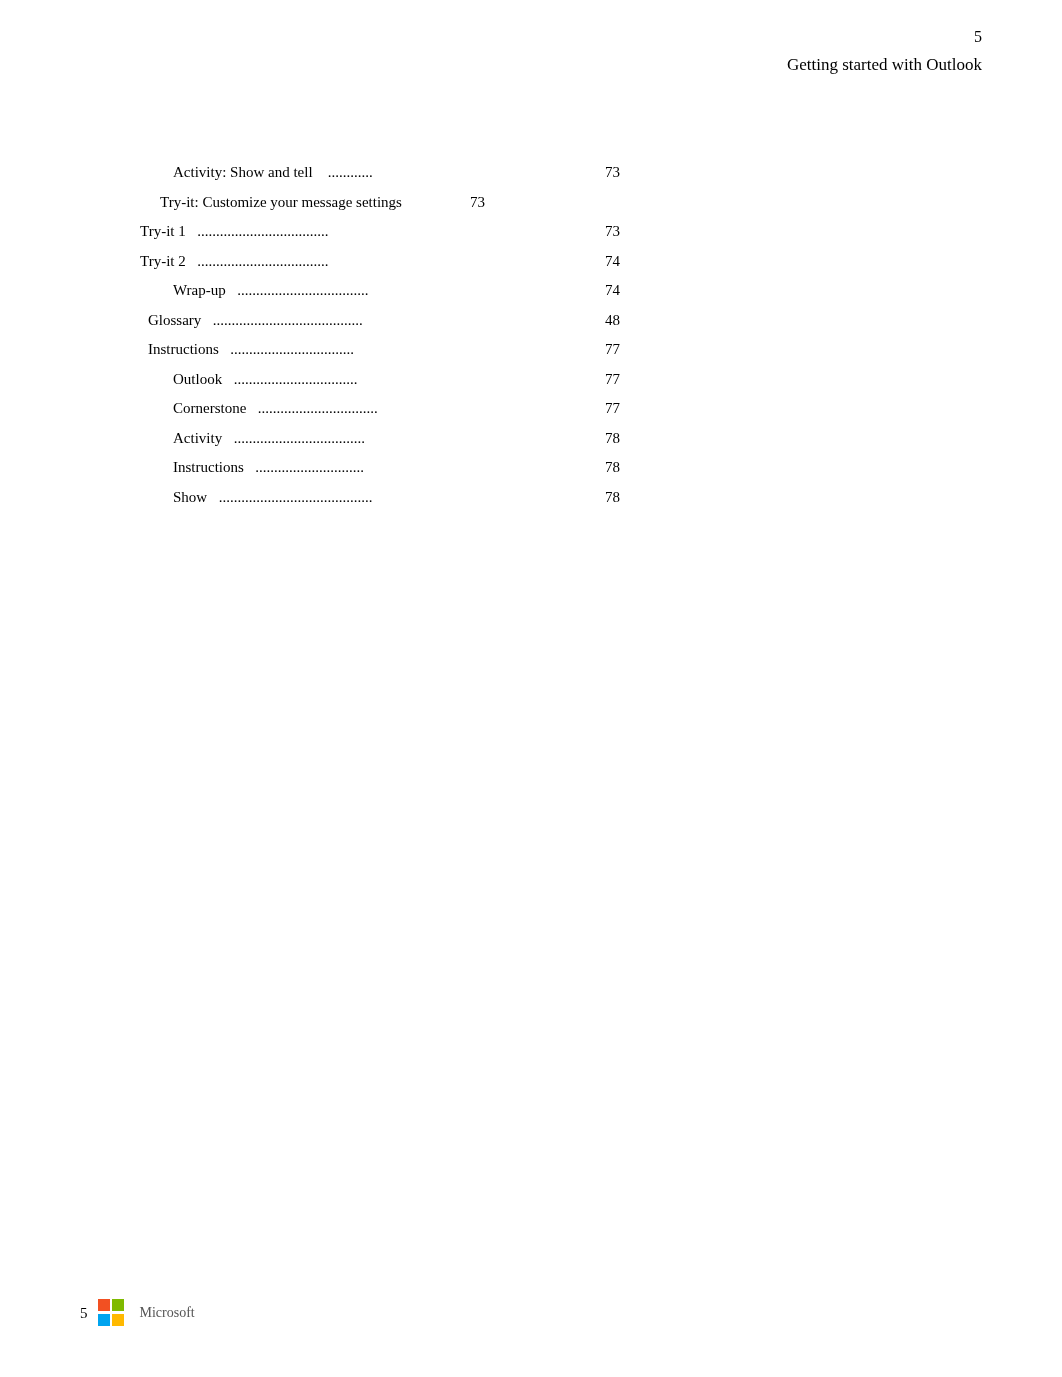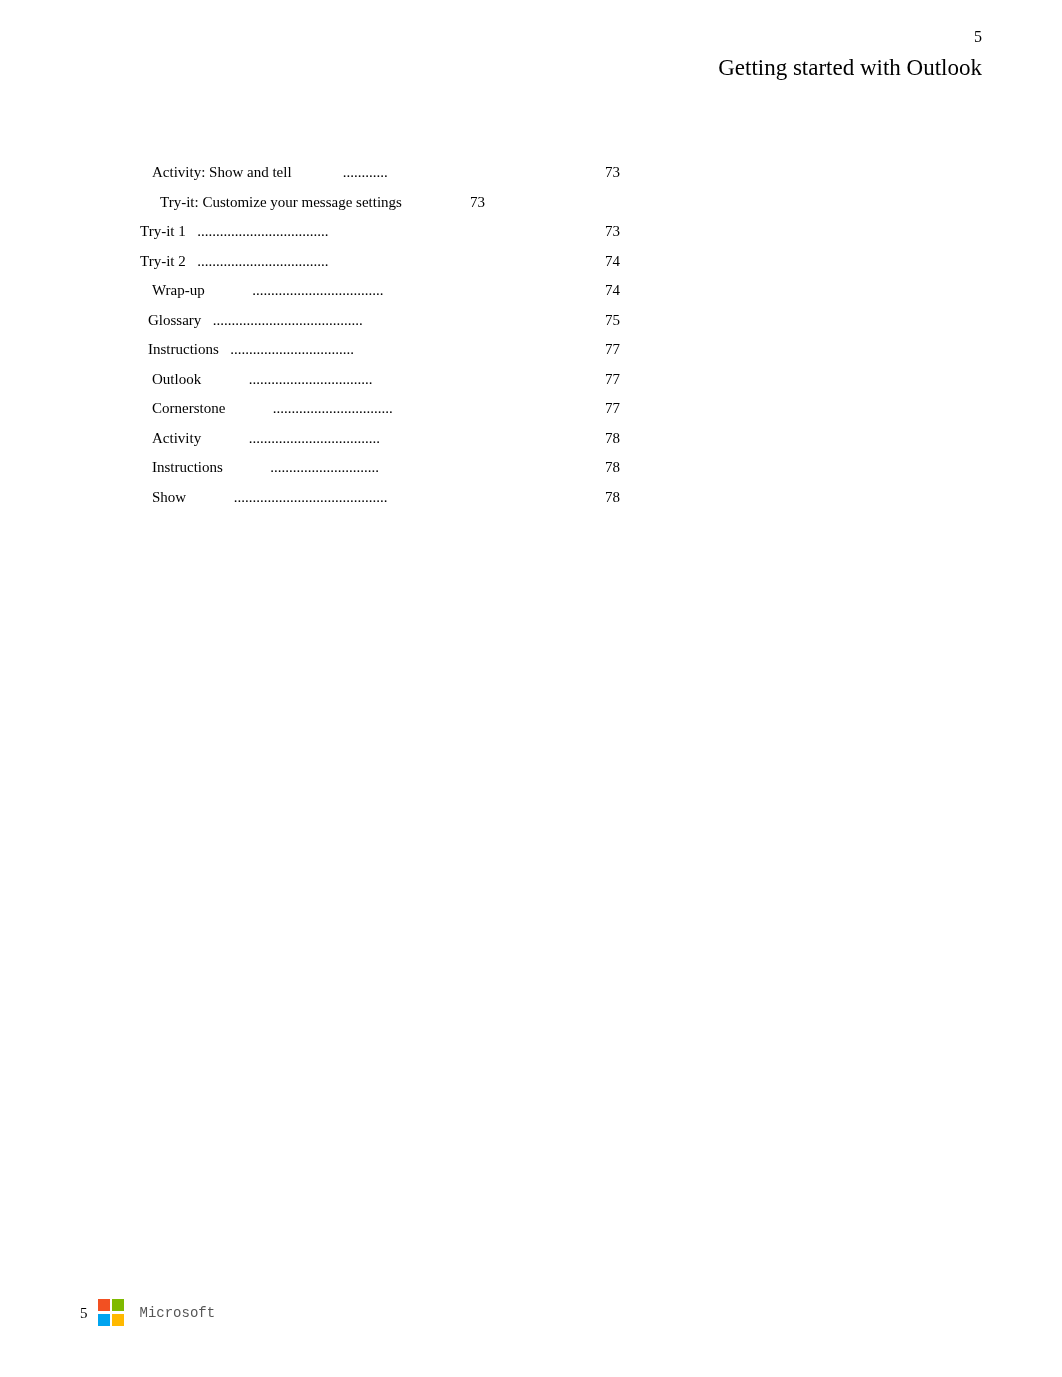--- a/index.html
+++ b/index.html
@@ -30,21 +30,21 @@
       top: 28px;
       right: 80px;
       font-size: 16px;
       font-family: "Times New Roman", Times, serif;
     }
 
     .header-title {
       position: absolute;
       top: 55px;
       right: 80px;
-      font-size: 23px;
+      font-size: 17px;
       font-family: "Times New Roman", Times, serif;
       color: #000;
     }
 
     .toc-section {
       margin-top: 100px;
       margin-left: 60px;
     }
 
     .toc-entry {
@@ -75,22 +75,21 @@
       white-space: nowrap;
       flex-shrink: 0;
       min-width: 30px;
       text-align: right;
     }
 
     .toc-entry.level-0 {
       margin-left: 8px;
     }
     .toc-entry.level-1 {
-      margin-left: 12px;
-      gap: 36px;
+      margin-left: 33px;
     }
     .toc-entry.level-2 {
     }
 
     .footer {
       position: absolute;
       bottom: 50px;
       left: 80px;
       display: flex;
       align-items: center;
@@ -116,21 +115,21 @@
       height: 12px;
     }
 
     .ms-logo .sq1 { background: #f25022; }
     .ms-logo .sq2 { background: #7fba00; }
     .ms-logo .sq3 { background: #00a4ef; }
     .ms-logo .sq4 { background: #ffb900; }
 
     .footer-text {
       font-size: 14px;
-      font-family: Liberation Mono, monospace;
+      font-family: Liberation Serif, serif;
       color: #555;
       margin-left: 4px;
     }
 
     .toc-container {
       max-width: 480px;
     }
   </style>
 </head>
 <body>
@@ -168,21 +167,21 @@
 
     <div class="toc-entry level-1">
       <span class="entry-label">Wrap-up</span>
       <span class="dots">&nbsp;&nbsp;...................................</span>
       <span class="page-num">74</span>
     </div>
 
     <div class="toc-entry level-0">
       <span class="entry-label">Glossary</span>
       <span class="dots">&nbsp;&nbsp;........................................</span>
-      <span class="page-num">75</span>
+      <span class="page-num">48</span>
     </div>
 
     <div class="toc-entry level-0">
       <span class="entry-label">Instructions</span>
       <span class="dots">&nbsp;&nbsp;.................................</span>
       <span class="page-num">77</span>
     </div>
 
     <div class="toc-entry level-1">
       <span class="entry-label">Outlook</span>

